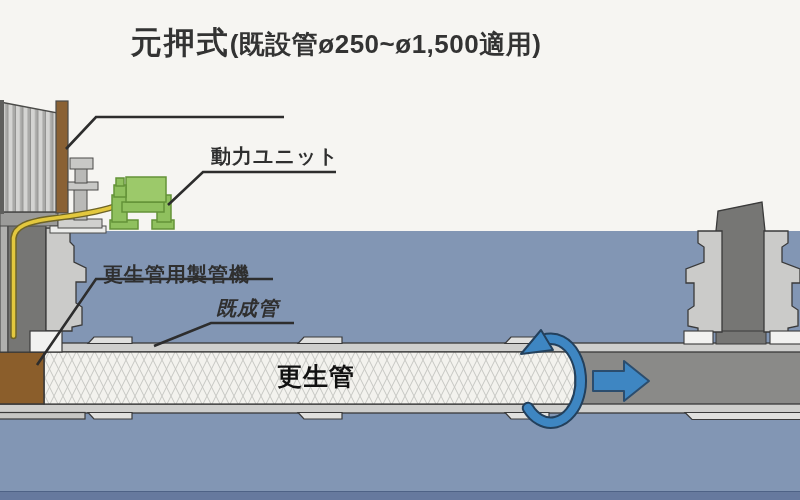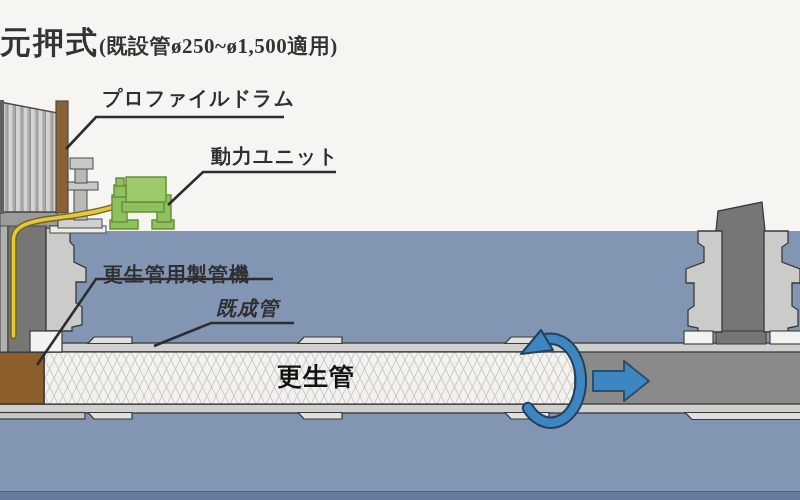--- a/index.html
+++ b/index.html
@@ -4,25 +4,25 @@
 <style>
   html,body{margin:0;padding:0;background:#e8e8e8;}
   #stage{
     position:relative;width:800px;height:500px;overflow:hidden;
     background:#f6f5f2;
     font-family:"Liberation Sans","DejaVu Sans",sans-serif;
   }
   #diagram-svg{position:absolute;left:0;top:0;}
   .title-wrap{
     position:absolute;left:0;top:22px;width:672px;
-    display:flex;align-items:baseline;
+    display:flex;justify-content:center;align-items:baseline;
     color:#333;white-space:nowrap;
   }
   .title-main{font-size:31px;font-weight:bold;letter-spacing:2px;}
-  .title-sub{font-size:21px;font-weight:bold;letter-spacing:0.5px;font-family:Liberation Serif, serif;}
+  .title-sub{font-size:26px;font-weight:bold;letter-spacing:0.5px;}
   .callout{
     position:absolute;color:#2f2f2f;font-size:20px;font-weight:bold;
     letter-spacing:1px;white-space:nowrap;line-height:1;
   }
   .lbl-profile-drum{left:102px;top:88px;}
   .lbl-power-unit{left:211px;top:146px;}
   .lbl-machine{left:103px;top:252px;margin-top:12px;}
   .lbl-existing-pipe{left:216px;top:298px;font-style:italic;}
   .lbl-rehab-pipe{left:277px;top:364px;color:#111;font-size:25px;}
 </style>
@@ -143,19 +143,18 @@
     <path d="M273 279 L96 279 L37 365"></path>
     <path d="M294 323 L211 323 L154 346"></path>
   </g>
 </svg>
 
 <div class="title-wrap">
   <span class="title-main">元押式</span>
       <span class="title-sub">(既設管ø250~ø1,500適用)</span>
 </div>
 
-<div class="callout lbl-profile-drum">プロファイルドラム</div>
 <div class="callout lbl-power-unit">動力ユニット</div>
 <div class="callout lbl-machine">更生管用製管機</div>
 <div class="callout lbl-existing-pipe">既成管</div>
 <div class="callout lbl-rehab-pipe">更生管</div>
 
 </div>
 
 </body></html>

